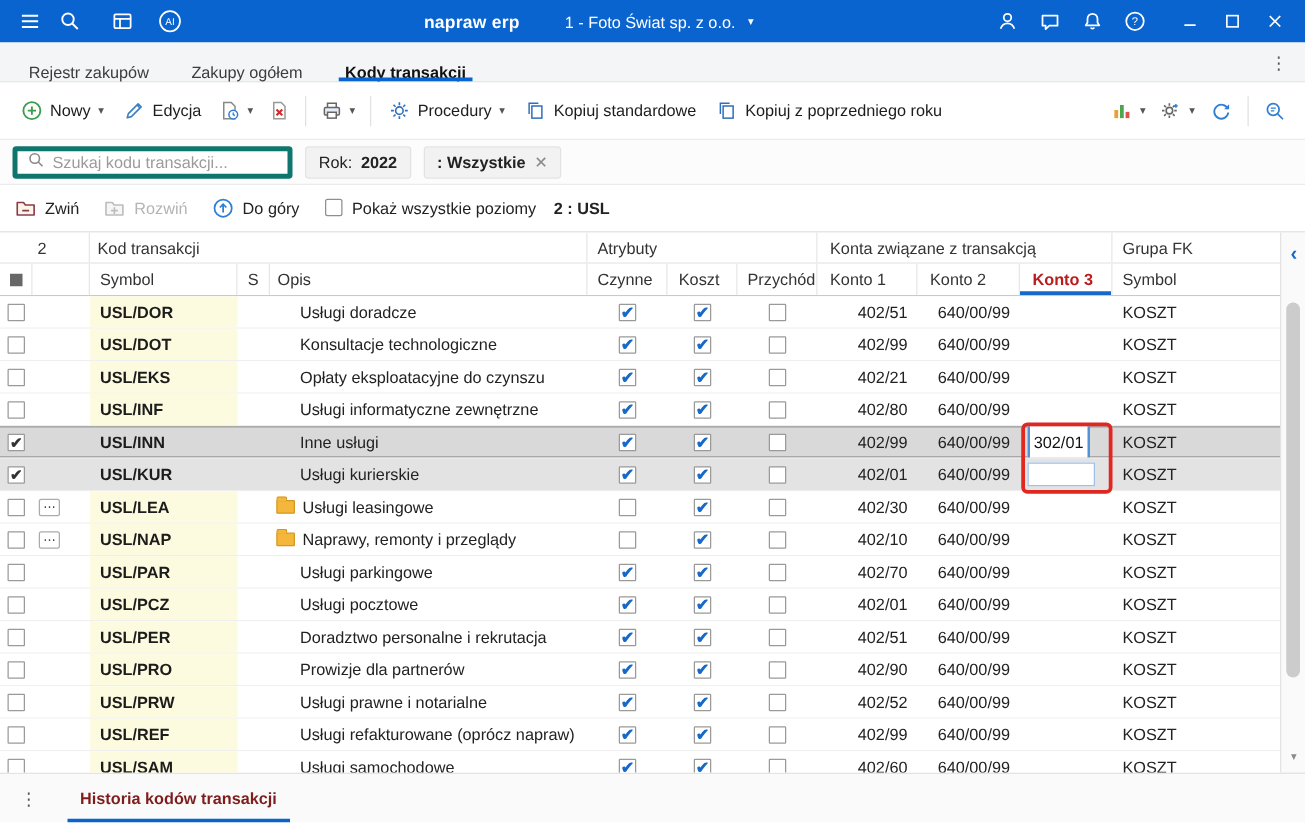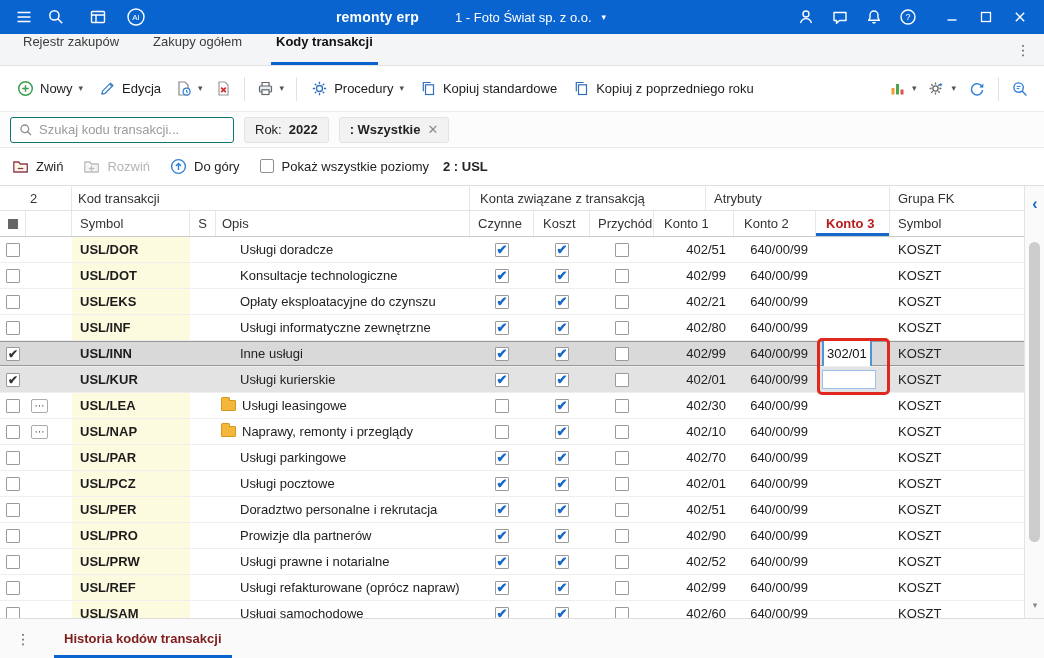--- a/index.html
+++ b/index.html
@@ -11,35 +11,35 @@
   .titlebar{flex:0 0 34px;height:34px;background:#0a64cf;display:flex;align-items:center;padding:0 8px;color:#fff}
   .tbtn{width:32px;height:32px;display:flex;align-items:center;justify-content:center;cursor:pointer}
   .appname{font-weight:bold;font-size:14px;letter-spacing:.2px;white-space:nowrap}
   .company{display:flex;align-items:center;gap:10px;margin-left:36px;cursor:pointer;white-space:nowrap}
   .caret{font-size:9px;line-height:1;color:inherit}
   .sp{flex:1}
   .righticons{display:flex;align-items:center;gap:2px}
 
   
   .tabbar{flex:0 0 32px;height:32px;background:#f4f5f7;display:flex;align-items:stretch;padding:0 6px;border-bottom:1px solid #e2e2e2}
-  .tab{display:flex;align-items:flex-start;padding:0 17px;color:#3c3c3c;cursor:pointer;position:relative}
+  .tab{display:flex;align-items:flex-end;padding:0 17px;color:#3c3c3c;cursor:pointer;position:relative}
   .tab.active{font-weight:bold;color:#111}
   .tab.active::after{content:"";position:absolute;left:12px;right:12px;bottom:0;height:3px;background:#0a64cf}
   .vdots{margin-left:auto;display:flex;align-items:center;color:#555;padding:0 8px;cursor:pointer;font-size:14px}
 
   
   .toolbar{flex:0 0 46px;height:46px;display:flex;align-items:center;padding:0 10px;gap:2px;background:#fff;border-bottom:1px solid #ececec}
   .tbb{display:flex;align-items:center;gap:6px;padding:6px 7px;border-radius:3px;cursor:pointer;color:#1c1c1c;white-space:nowrap}
   .tbb .caret{color:#555}
   .sep{width:1px;height:24px;background:#e1e1e1;margin:0 5px}
   .icononly{padding:6px 5px}
 
   
   .filterbar{flex:0 0 36px;height:36px;display:flex;align-items:center;padding:0 10px;gap:10px;background:#fcfcfc;border-bottom:1px solid #ececec}
-  .searchbox{display:flex;align-items:center;width:224px;height:26px;border:1px solid #0f766e;border-radius:3px;padding:0 8px;gap:6px;background:#fff}
+  .searchbox{display:flex;width:224px;height:26px;border:4px solid #0f766e;border-radius:3px;padding:0 8px;gap:6px;background:#fff}
   .searchbox input{border:none;outline:none;flex:1;font:inherit;font-size:13px;color:#333;min-width:0;background:transparent}
   .searchbox input::placeholder{color:#9b9b9b}
   .chip{display:flex;align-items:center;gap:7px;background:#f2f2f2;border:1px solid #e3e3e3;border-radius:3px;padding:0 10px;height:26px;white-space:nowrap}
   .chip .bold{font-weight:bold}
   .chipx{color:#8b8b8b;cursor:pointer;font-size:13px}
 
   
   .treebar{flex:0 0 38px;height:38px;display:flex;align-items:center;padding:0 12px;gap:20px;background:#fff;border-bottom:1px solid #dedede}
   .treebtn{display:flex;align-items:center;gap:7px;cursor:pointer;white-space:nowrap}
   .treebtn.disabled{color:#b4b4b4}
@@ -124,21 +124,21 @@
           <path d="M2.5 7h13M7 7v7.5"></path>
         </svg>
     </div>
     <div class="tbtn" style="margin-left:6px">
       <svg width="20" height="20" viewBox="0 0 20 20" fill="none">
           <circle cx="10" cy="10" r="8" stroke="#fff" stroke-width="1.4"></circle>
           <text x="10" y="13" text-anchor="middle" font-size="8" fill="#fff" font-family="Liberation Sans, sans-serif">AI</text>
         </svg>
     </div>
     <div class="sp"></div>
-    <div class="appname">remonty erp</div>
+    <div class="appname">napraw erp</div>
     <div class="company">
       <span>1 - Foto Świat sp. z o.o.</span>
       <span class="caret">▾</span>
     </div>
     <div class="sp"></div>
     <div class="righticons">
       <div class="tbtn">
         <svg width="18" height="18" viewBox="0 0 18 18" fill="none" stroke="#fff" stroke-width="1.4">
             <circle cx="9" cy="6" r="3"></circle>
             <path d="M3.5 15c.9-3 3.1-4.4 5.5-4.4s4.6 1.4 5.5 4.4"></path>
@@ -365,22 +365,22 @@
     <div class="lvlinfo">2 : USL</div>
   </div>
 
   <div class="tablewrap">
     <div class="grid">
       <div class="grow grouprow">
         <div class="gcell g1">
             <span>2</span>
           </div>
         <div class="gcell g2">Kod transakcji</div>
+        <div class="gcell g3">Atrybuty</div>
         <div class="gcell g4">Konta związane z transakcją</div>
-        <div class="gcell g3">Atrybuty</div>
         <div class="gcell g5">Grupa FK</div>
       </div>
       <div class="grow headrow">
         <div class="hcell w-check">
             <span class="sqall"></span>
           </div>
         <div class="hcell w-level"></div>
         <div class="hcell w-symbol h-symbol">Symbol</div>
         <div class="hcell w-s h-s">S</div>
         <div class="hcell w-opis h-opis">Opis</div>

